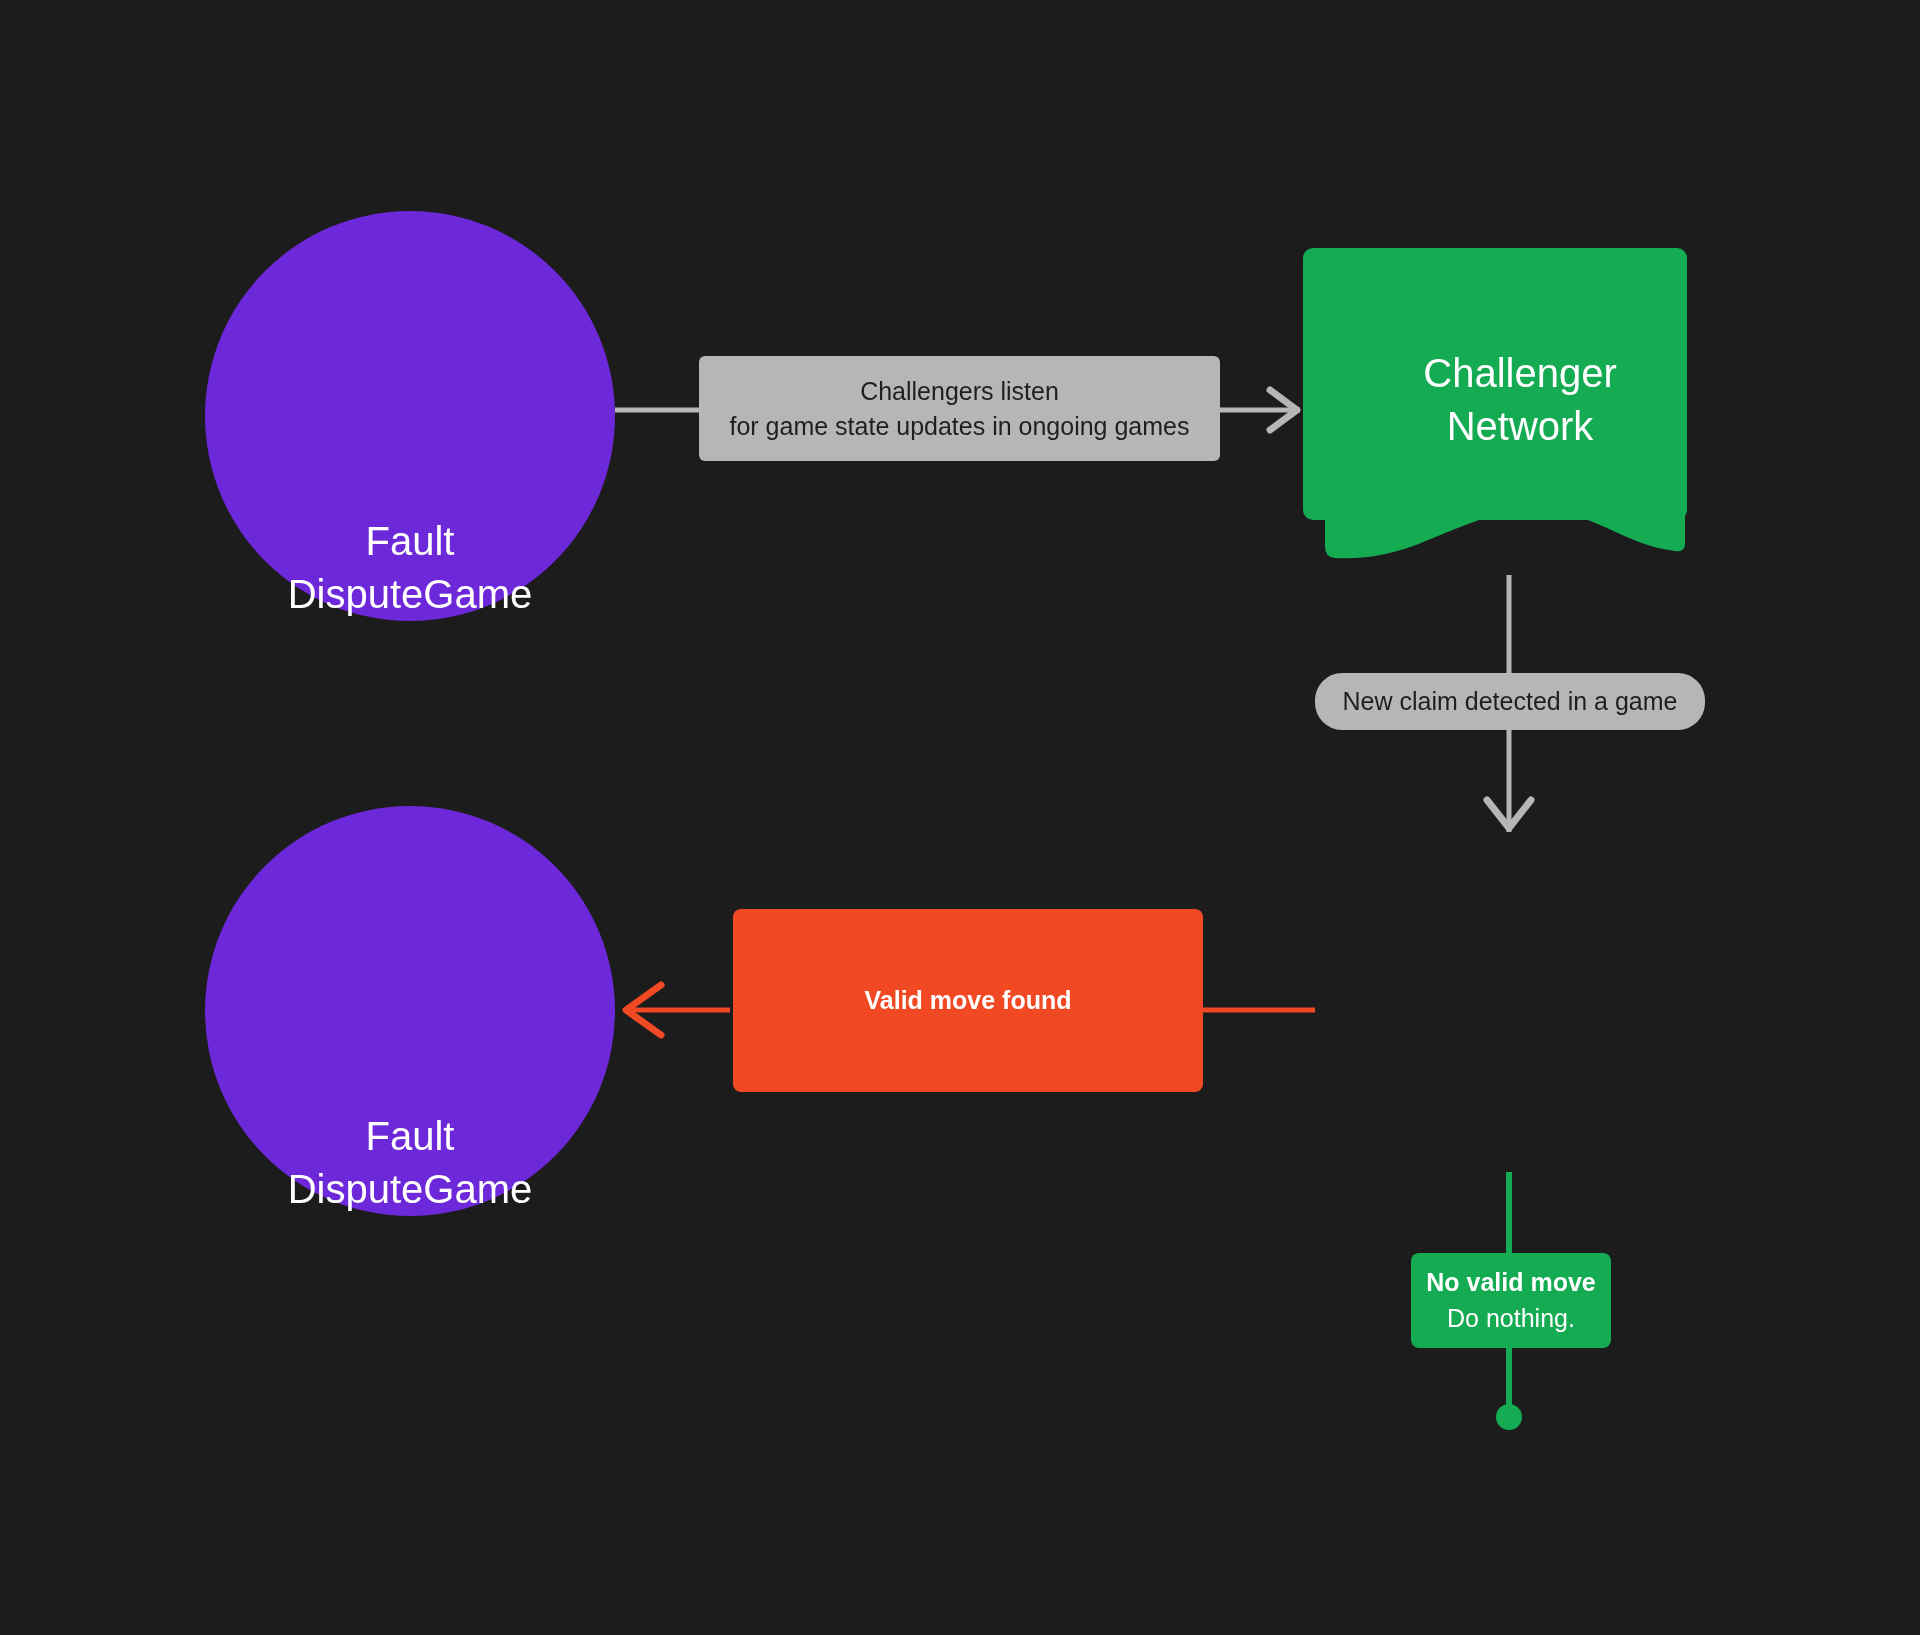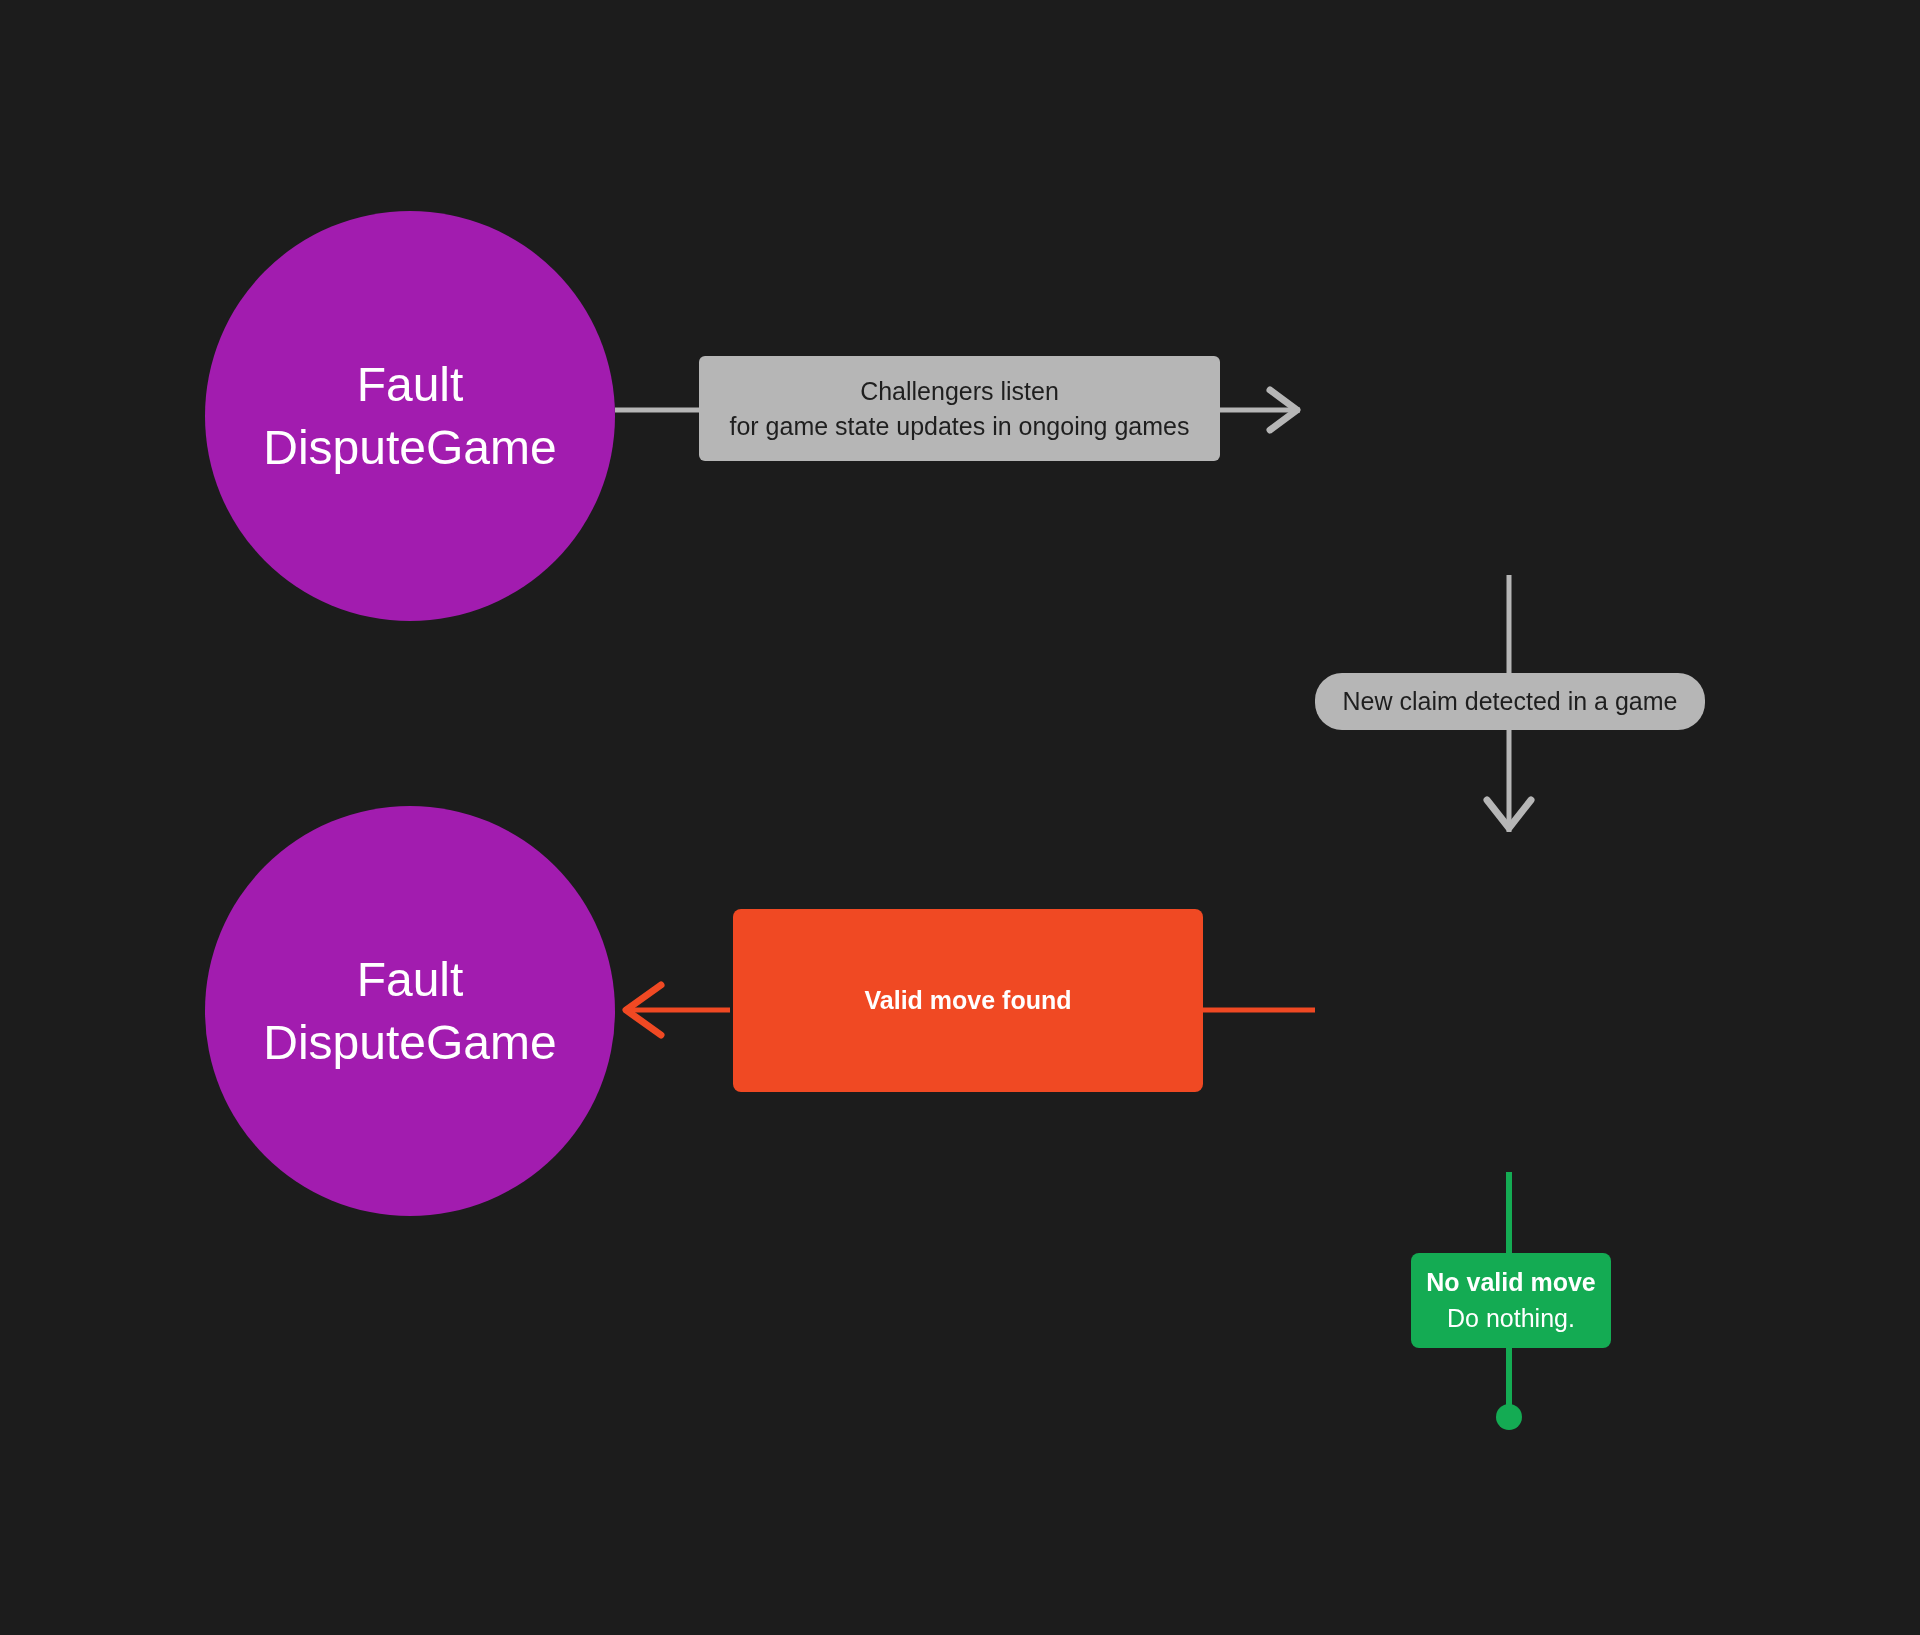--- a/index.html
+++ b/index.html
@@ -35,23 +35,24 @@
     text-align: center;
     box-sizing: border-box;
   }
   .node-label {
     line-height: 1.32;
     white-space: pre-line;
   }
 
   .circle-node {
     border-radius: 50%;
-    background: #a21caf;
-    color: #ffffff;
-    font-size: 48px;
+    background: #6d28d9;
+    color: #ffffff;
+    font-size: 40px;
+    align-items: flex-end;
   }
   #circle-top    { left: 205px; top: 211px;  width: 410px; height: 410px; }
   #circle-bottom { left: 205px; top: 806px;  width: 410px; height: 410px; }
 
   
   #doc-stack {
     left: 1303px;
     top: 248px;
     width: 412px;
     height: 322px;
@@ -196,20 +197,39 @@
       <path d="M 1509 1345 L 1509 1408" stroke="#14ab53" stroke-width="6" fill="none"></path>
       <circle cx="1509" cy="1417" r="13" fill="#14ab53"></circle>
     </g>
   </svg>
 
   <div class="node circle-node" id="circle-top">
     <span class="node-label">Fault
 DisputeGame</span>
   </div>
 
+  <div class="node" id="doc-stack">
+    <div class="doc-back"></div>
+    <div class="doc-front-wrap">
+      <svg width="390" height="295" viewBox="0 0 390 295" xmlns="http://www.w3.org/2000/svg">
+        <path d="M 10 0
+                 L 380 0
+                 Q 390 0 390 10
+                 L 390 268
+                 Q 390 278 380 276
+                 C 320 268 300 232 230 236
+                 C 160 240 120 288 40 283
+                 Q 30 282 30 272
+                 L 30 10
+                 Q 30 0 40 0 Z" transform="translate(-30,0)" fill="#14ab53"></path>
+      </svg>
+    </div>
+    <div class="doc-text">Challenger
+Network</div>
+  </div>
 
 
   <div class="node circle-node" id="circle-bottom">
     <span class="node-label">Fault
 DisputeGame</span>
   </div>
 
   <div class="edge-label label-grey" id="label-listen">
     <span class="line">Challengers listen
 for game state updates in ongoing games</span>

